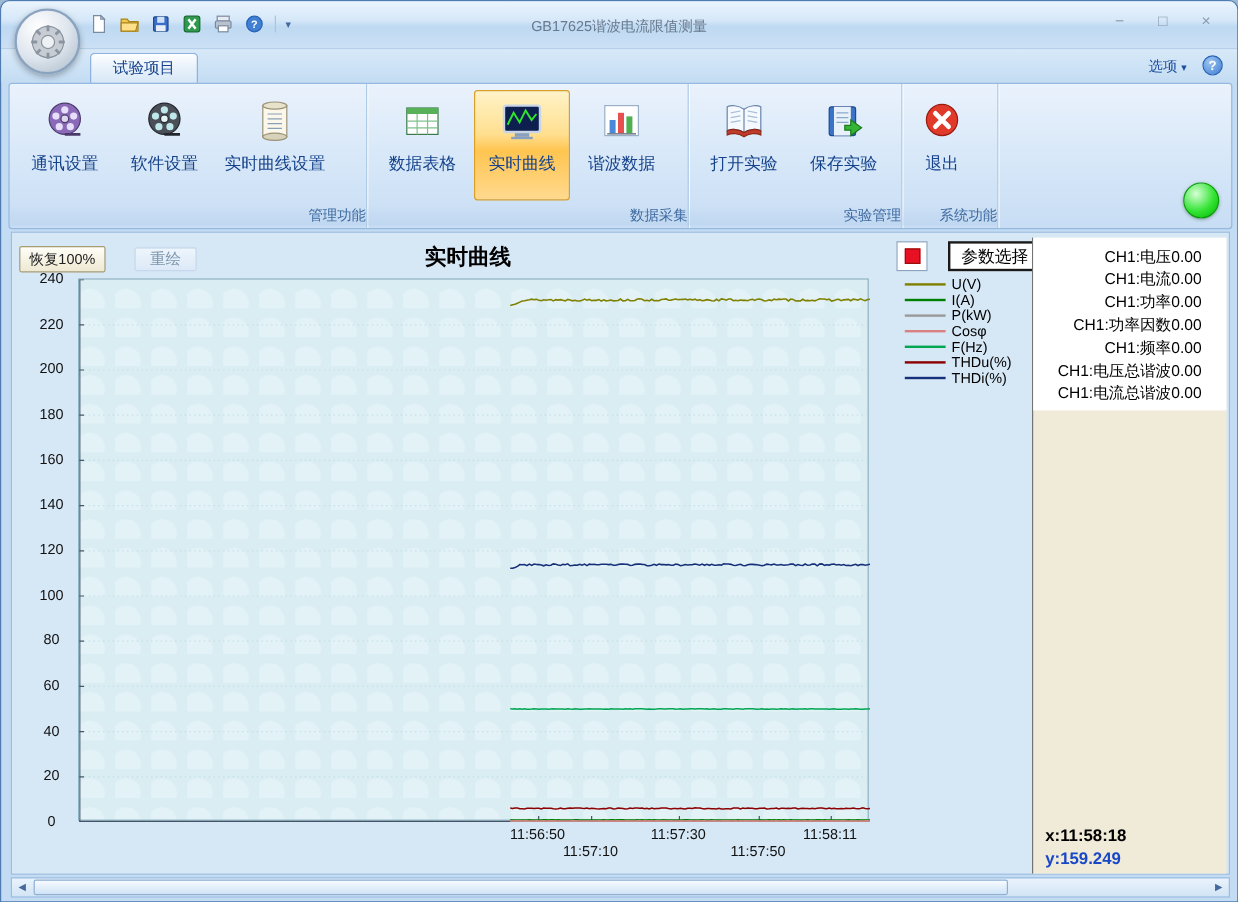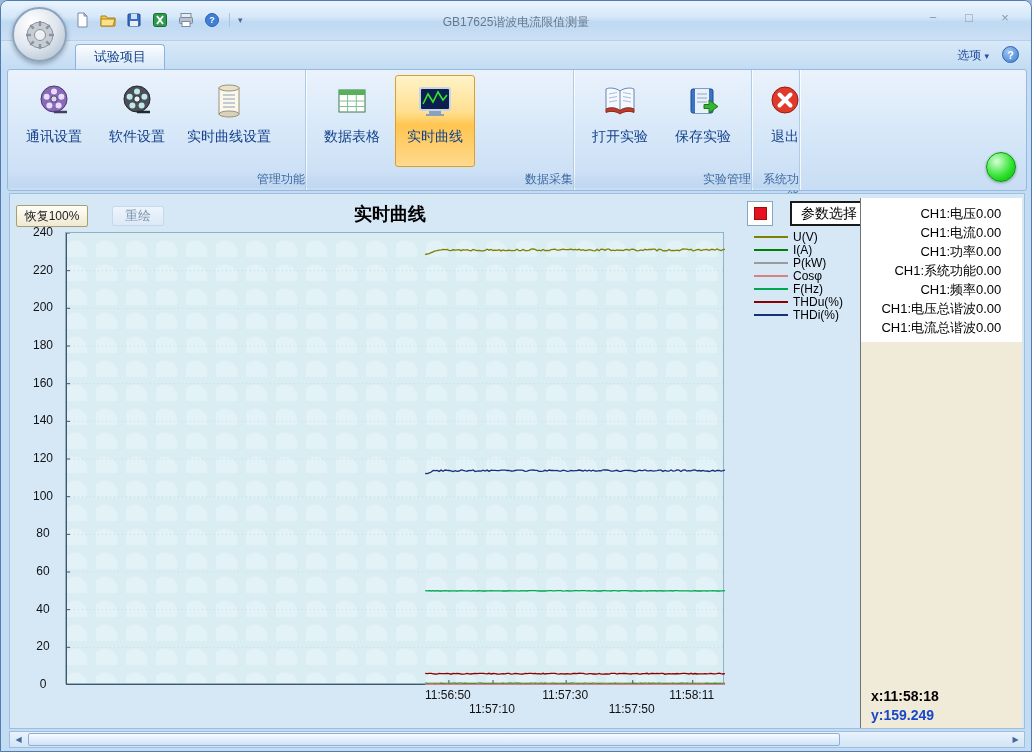--- a/index.html
+++ b/index.html
@@ -277,20 +277,32 @@
           <span class="ricon">
             <svg width="38" height="38" viewBox="0 0 38 38">
               <rect x="4" y="6" width="30" height="22" rx="2" fill="#0d1f4e" stroke="#c8d4e8" stroke-width="2"></rect>
               <polyline points="7,22 12,12 17,20 22,10 27,18 31,13" fill="none" stroke="#2ee62e" stroke-width="1.6"></polyline>
               <rect x="13" y="29" width="12" height="3" fill="#8aa0c0"></rect>
               <rect x="10" y="32" width="18" height="2" fill="#8aa0c0"></rect>
             </svg>
           </span>
           <span class="rlabel">实时曲线</span>
         </div>
+        <div class="rbtn">
+          <span class="ricon">
+            <svg width="38" height="38" viewBox="0 0 38 38">
+              <rect x="5" y="6" width="28" height="25" fill="#fff" stroke="#9ab0c8"></rect>
+              <rect x="9" y="18" width="5" height="11" fill="#4a88d8"></rect>
+              <rect x="16" y="12" width="5" height="17" fill="#e85050"></rect>
+              <rect x="23" y="15" width="5" height="14" fill="#50b050"></rect>
+              <line x1="7" y1="29.5" x2="31" y2="29.5" stroke="#556070"></line>
+            </svg>
+          </span>
+          <span class="rlabel">谐波数据</span>
+        </div>
       </div>
       <div class="rgroup-label">数据采集</div>
     </div>
 
     <div class="rgroup" style="width:178px">
       <div class="rbuttons">
         <div class="rbtn">
           <span class="ricon">
             <svg width="38" height="38" viewBox="0 0 38 38">
               <path d="M19 9 C14 5.5 8 5.5 5 7 v20 c4 -1.8 10 -1.5 14 1.5 4 -3 10 -3.3 14 -1.5 V7 c-3 -1.5 -9 -1.5 -14 2 z" fill="#f4f9ff" stroke="#6a83a8"></path>
@@ -320,21 +332,21 @@
                 </g>
               <path d="M25 18 l9 6.5 -9 6.5 v-4.5 h-5 v-4 h5 z" fill="#35b435" stroke="#1a7a1a"></path>
             </svg>
           </span>
           <span class="rlabel">保存实验</span>
         </div>
       </div>
       <div class="rgroup-label">实验管理</div>
     </div>
 
-    <div class="rgroup" style="width:48px">
+    <div class="rgroup" style="width:80px">
       <div class="rbuttons">
         <div class="rbtn" style="min-width:54px">
           <span class="ricon">
             <svg width="38" height="38" viewBox="0 0 38 38">
               <circle cx="19" cy="18" r="13" fill="#e03a2a" stroke="#9a1a10"></circle>
               <path d="M13.5 12.5 L24.5 23.5 M24.5 12.5 L13.5 23.5" stroke="#fff" stroke-width="4" stroke-linecap="round"></path>
             </svg>
           </span>
           <span class="rlabel">退出</span>
         </div>
@@ -438,21 +450,21 @@
           </div>
         <div class="readout-row">
             <span class="lab">CH1:电流</span>
             <span class="val">0.00</span>
           </div>
         <div class="readout-row">
             <span class="lab">CH1:功率</span>
             <span class="val">0.00</span>
           </div>
         <div class="readout-row">
-            <span class="lab">CH1:系统功能</span>
+            <span class="lab">CH1:功率因数</span>
             <span class="val">0.00</span>
           </div>
         <div class="readout-row">
             <span class="lab">CH1:频率</span>
             <span class="val">0.00</span>
           </div>
         <div class="readout-row">
             <span class="lab">CH1:电压总谐波</span>
             <span class="val">0.00</span>
           </div>

